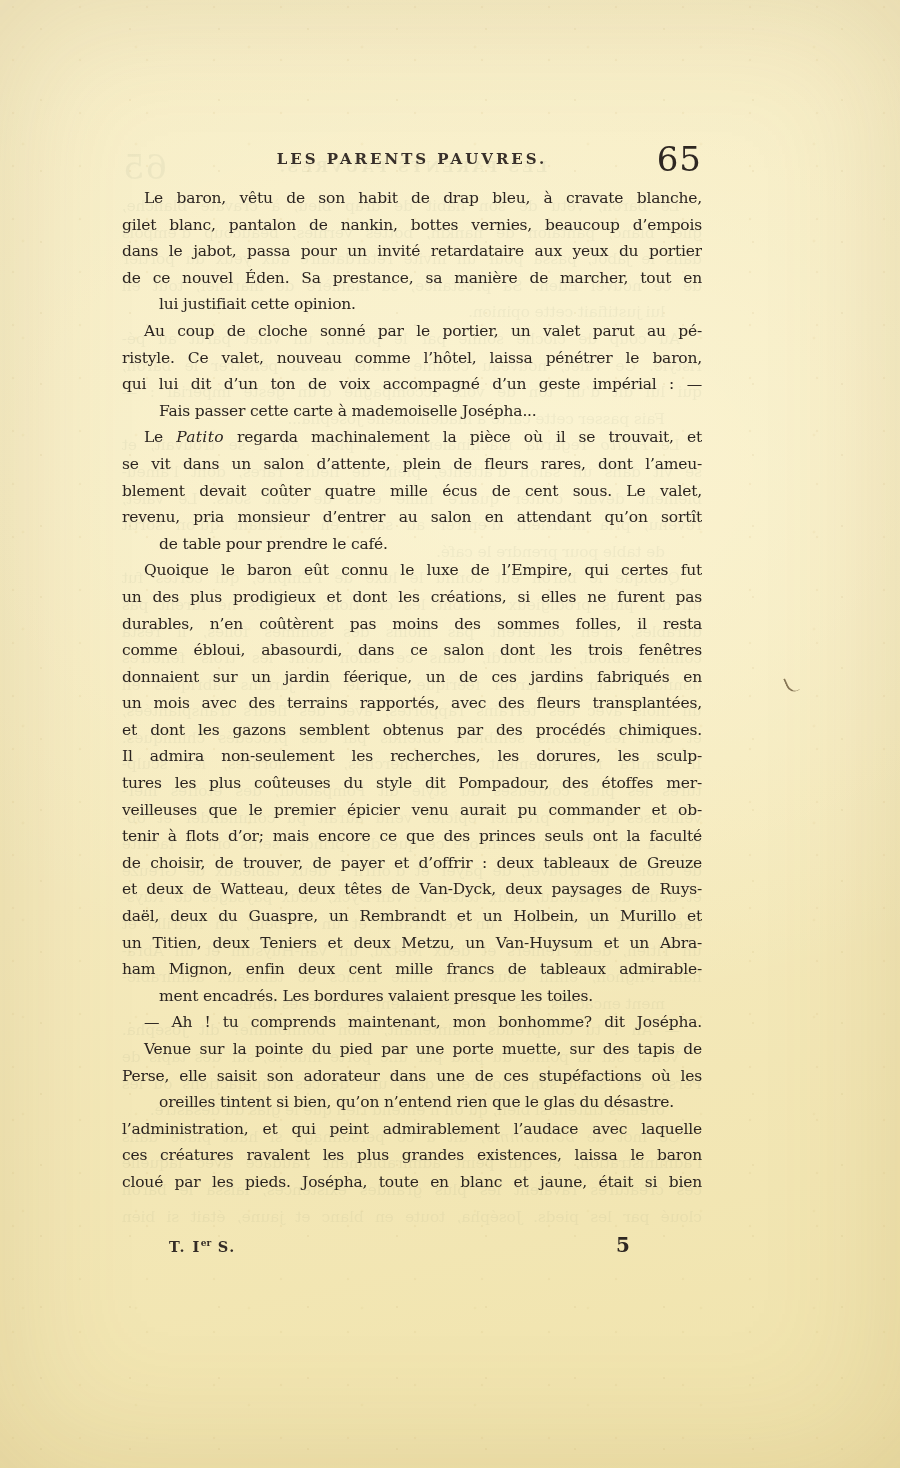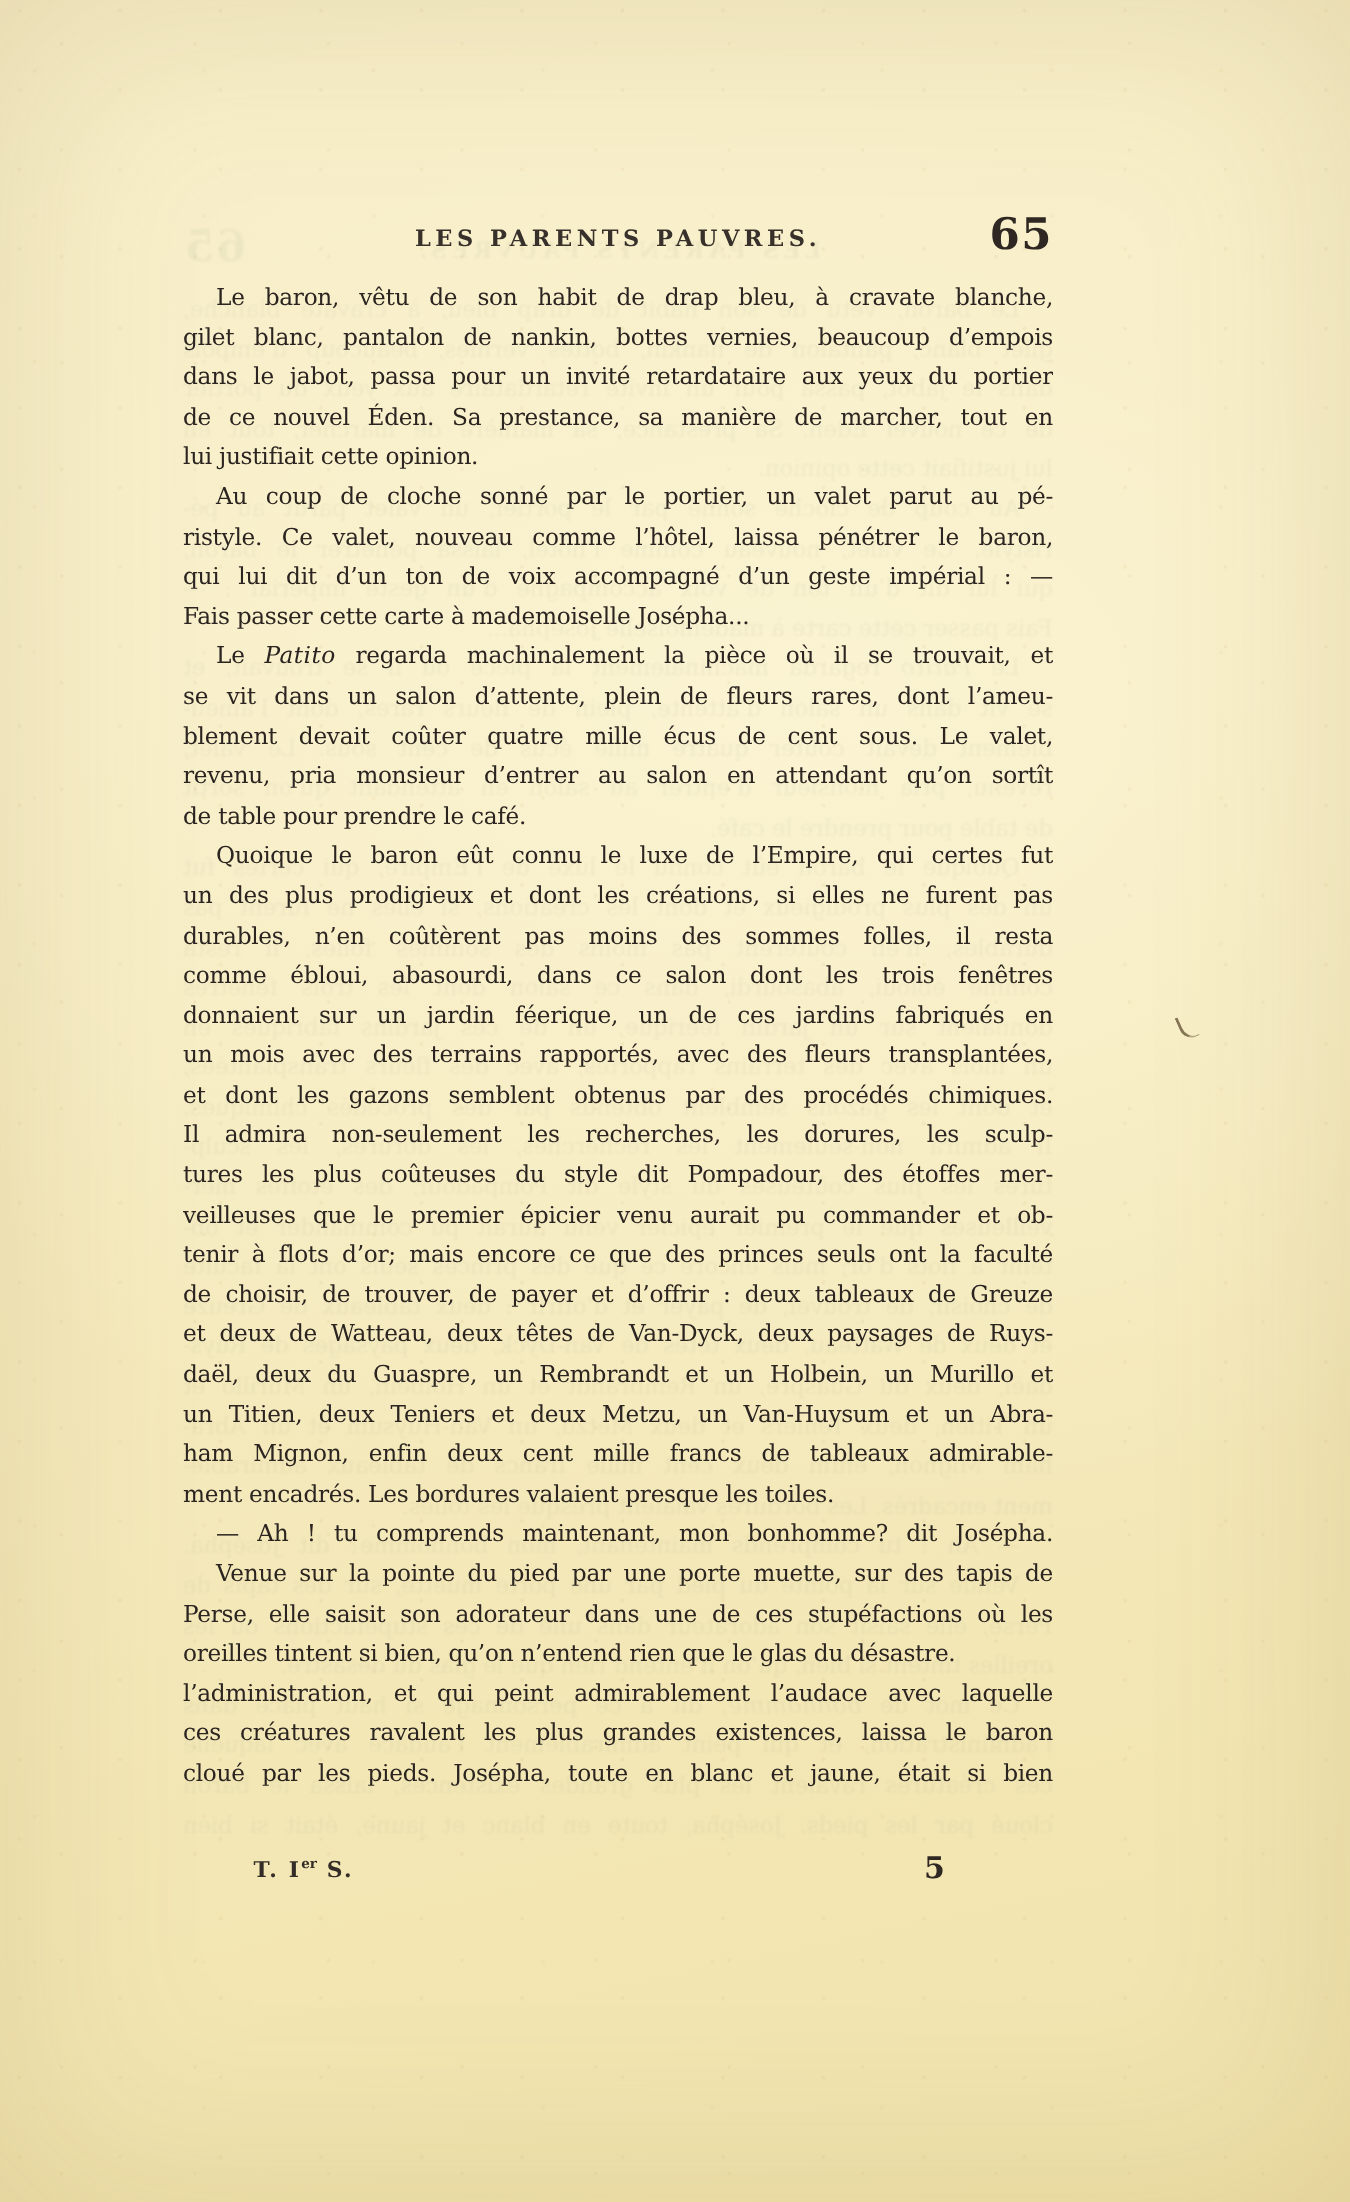--- a/index.html
+++ b/index.html
@@ -28,30 +28,30 @@
   .header {
     position:relative; height:28px;
   }
   .running-title {
     display:block; text-align:center;
     font-size:15px; font-weight:700; letter-spacing:3px;
     color:#38302a; line-height:26px;
   }
   .pagenum {
     position:absolute; right:0; top:-7px;
-    font-size:29px; font-weight:700; letter-spacing:1px; color:#2e2722;
+    font-size:34px; font-weight:400; letter-spacing:1px; color:#2e2722;
   }
   .body { margin-top:11px; font-size:15.5px; letter-spacing:-0.2px; }
   .line {
     height:26.6px; line-height:26.6px;
     text-align:justify; text-align-last:justify;
     overflow:hidden; white-space:normal;
   }
   .line.first { text-indent:22px; }
-  .line.endline { text-align-last:left; }
+  .line.endline { text-align-last:left;margin-left:37px; }
   .line i { letter-spacing:.3px;margin-top:40px; }
   .footer-sig {
     position:absolute; left:169px; top:1238px;
     font-size:14.5px; font-weight:700; letter-spacing:1.5px; color:#342c26;
   }
   .footer-sig sup { font-size:9px; letter-spacing:0; }
   .sheet-num {
     position:absolute; left:616px; top:1233px;
     font-size:20px; font-weight:700; color:#2e2722;
   }

